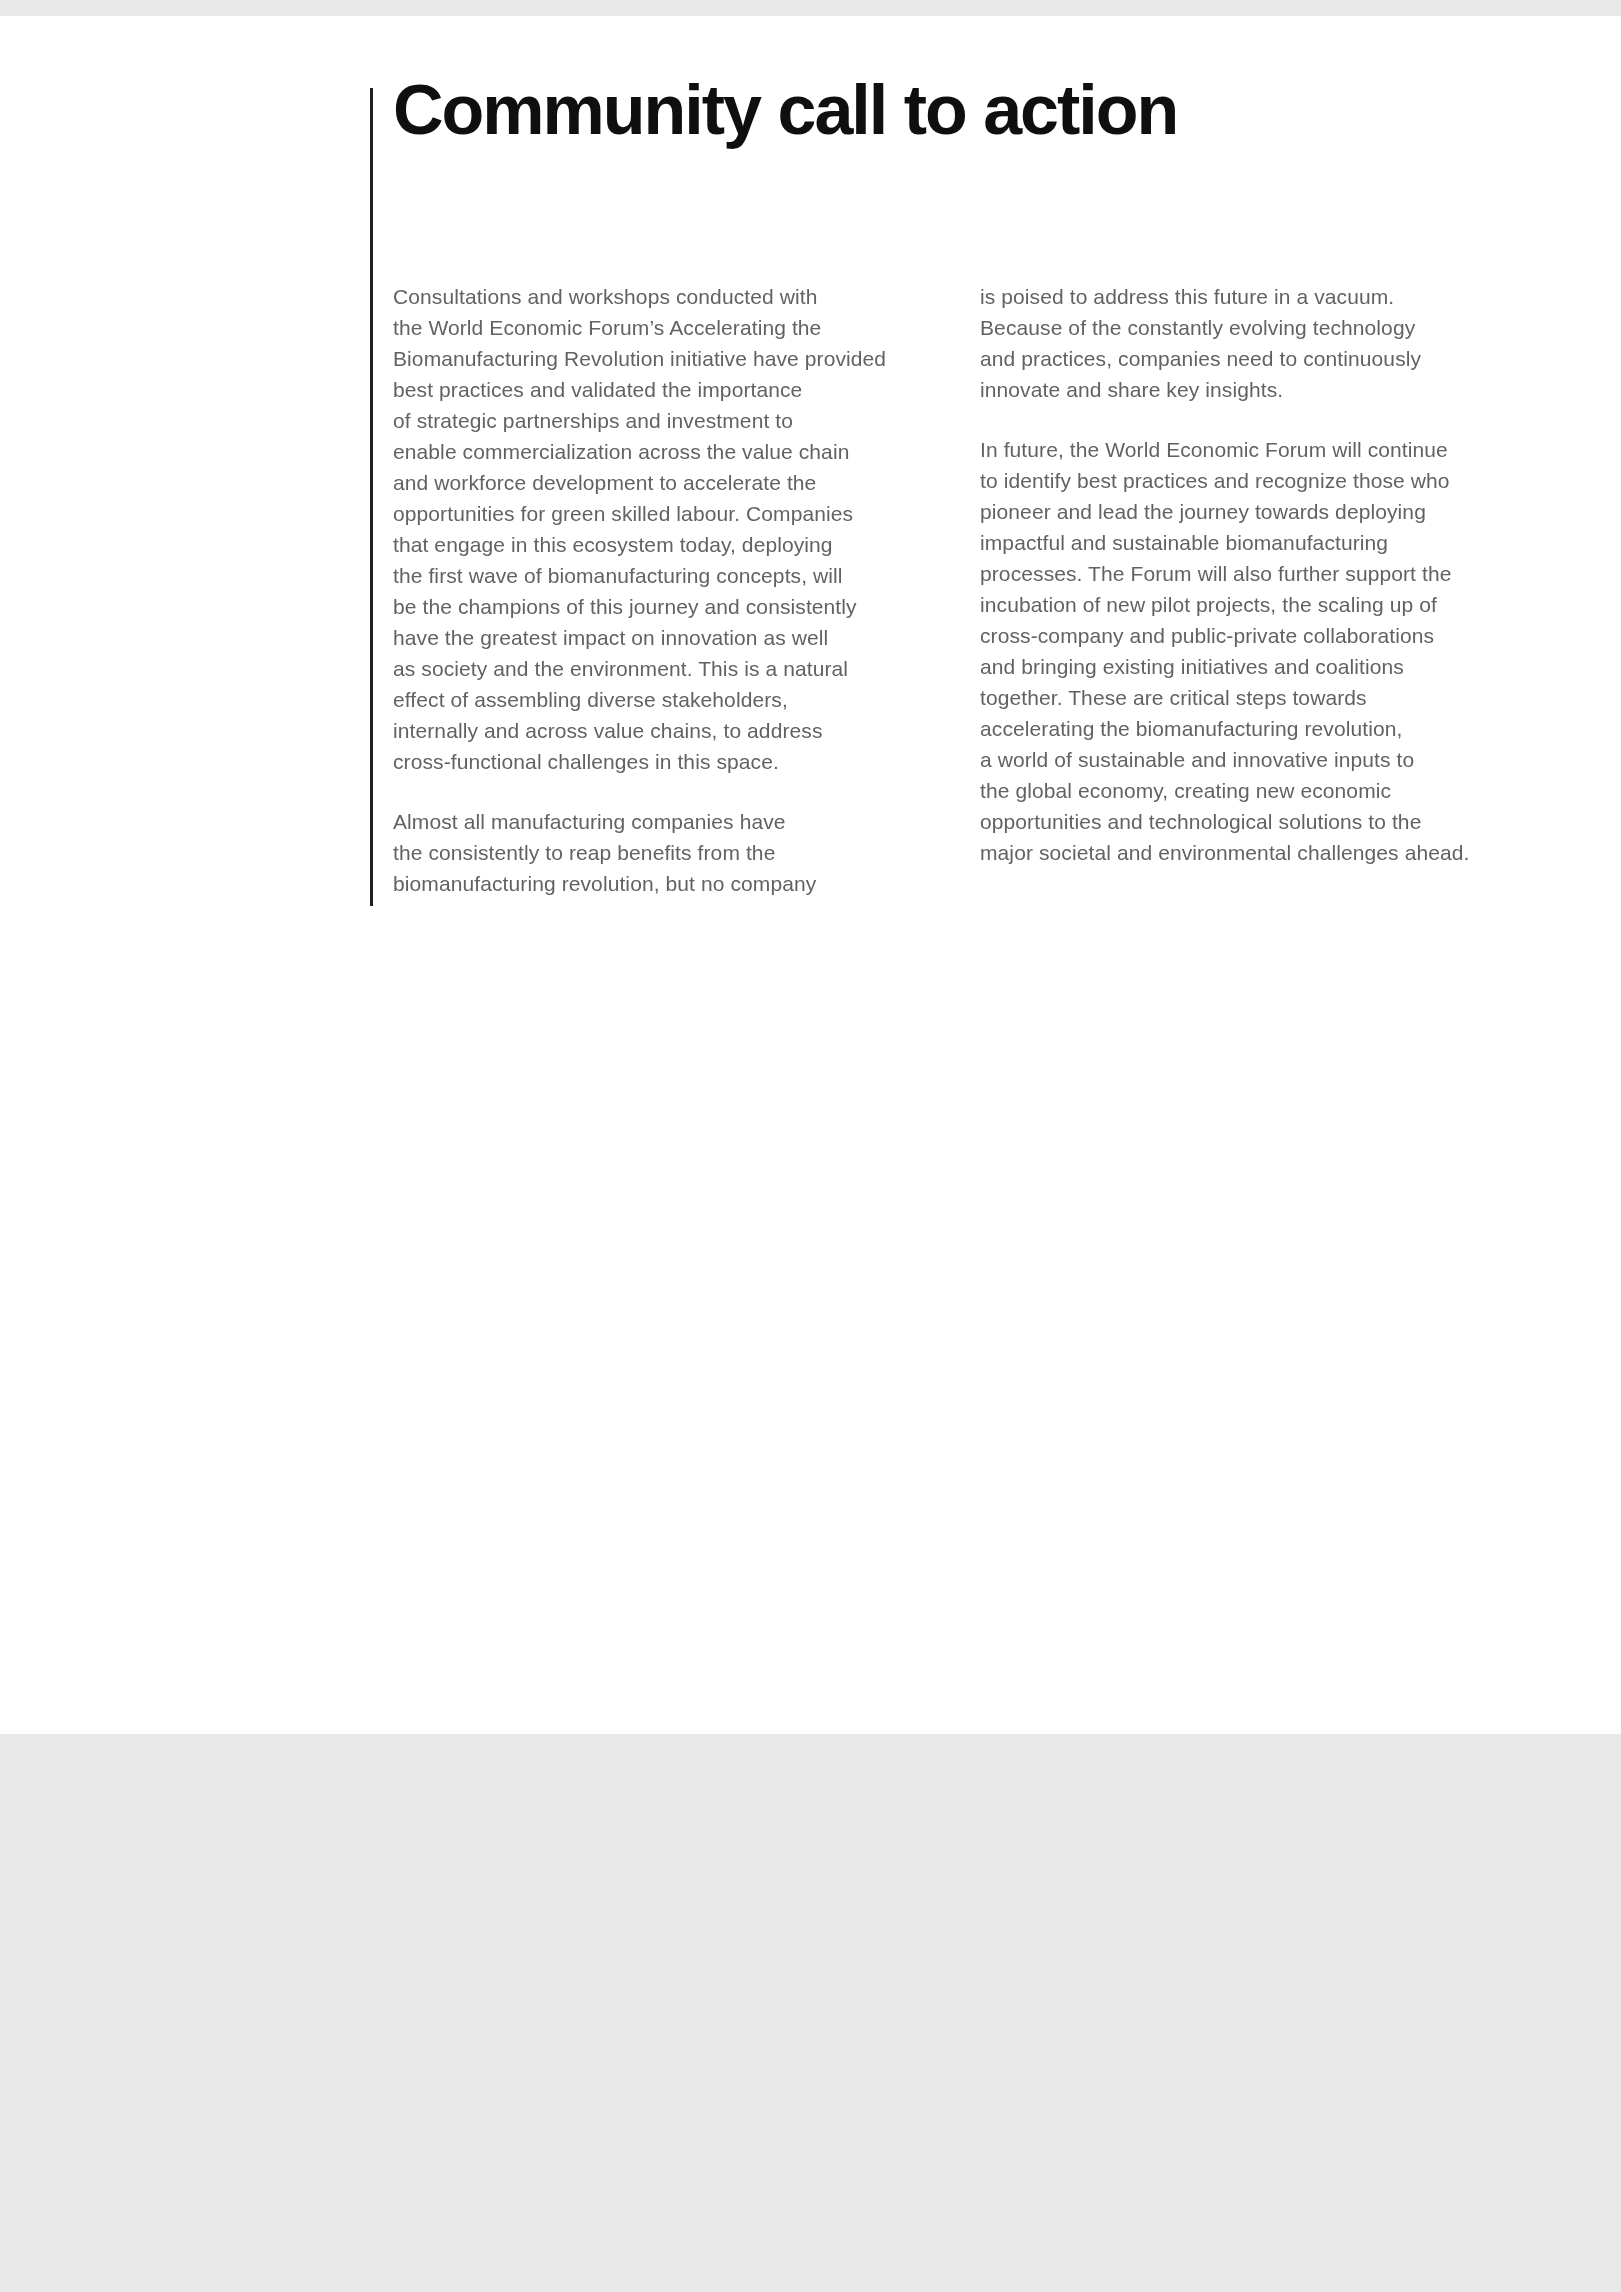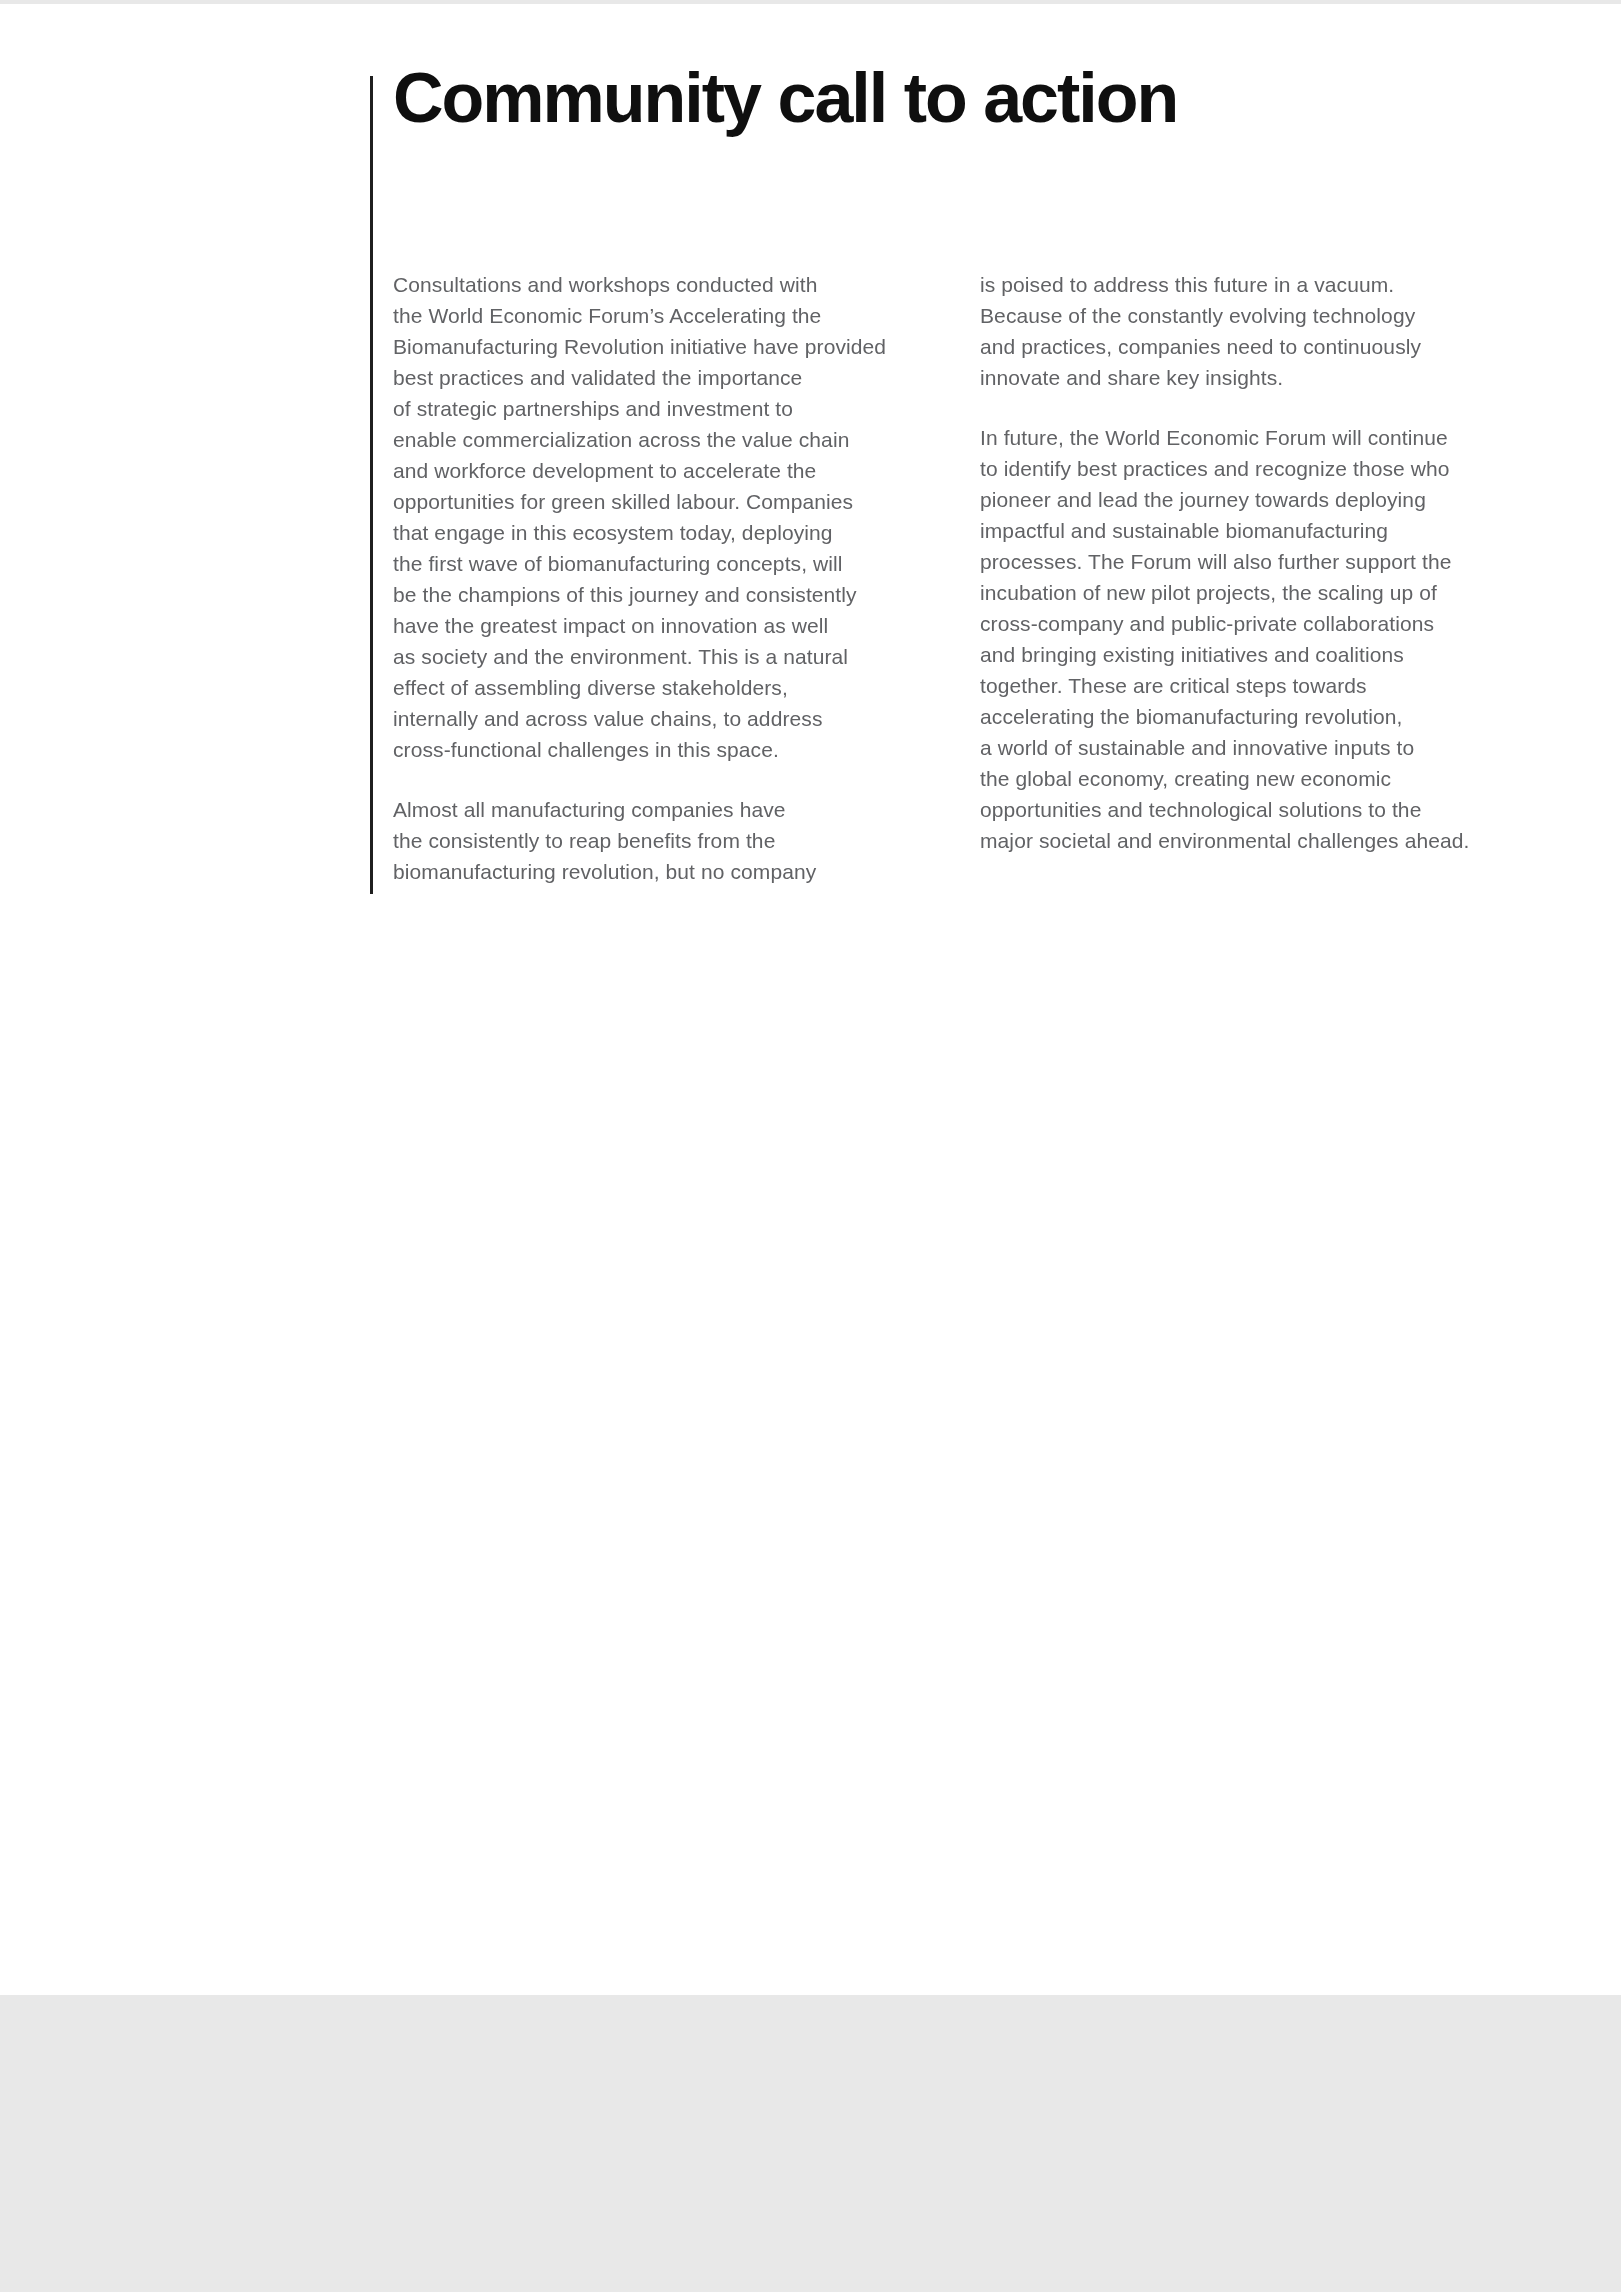--- a/index.html
+++ b/index.html
@@ -10,23 +10,23 @@
     --footer_text: #6e6f72;
     --page_number: #323232;
   }
   * { margin: 0; padding: 0; box-sizing: border-box; }
   html, body { background: #e8e8e8; }
   body { font-family: "Liberation Sans", "DejaVu Sans", sans-serif; }
 
   .page {
     position: relative;
     width: 1621px;
-    height: 1991px;
+    height: 1718px;
     background: var(--background);
-    margin: 4px auto;
+    margin: 16px auto;
     overflow: hidden;
   }
 
   .title-rule {
     position: absolute;
     left: 370px;
     top: 72px;
     width: 2.9px;
     height: 818px;
     background: var(--rule);

